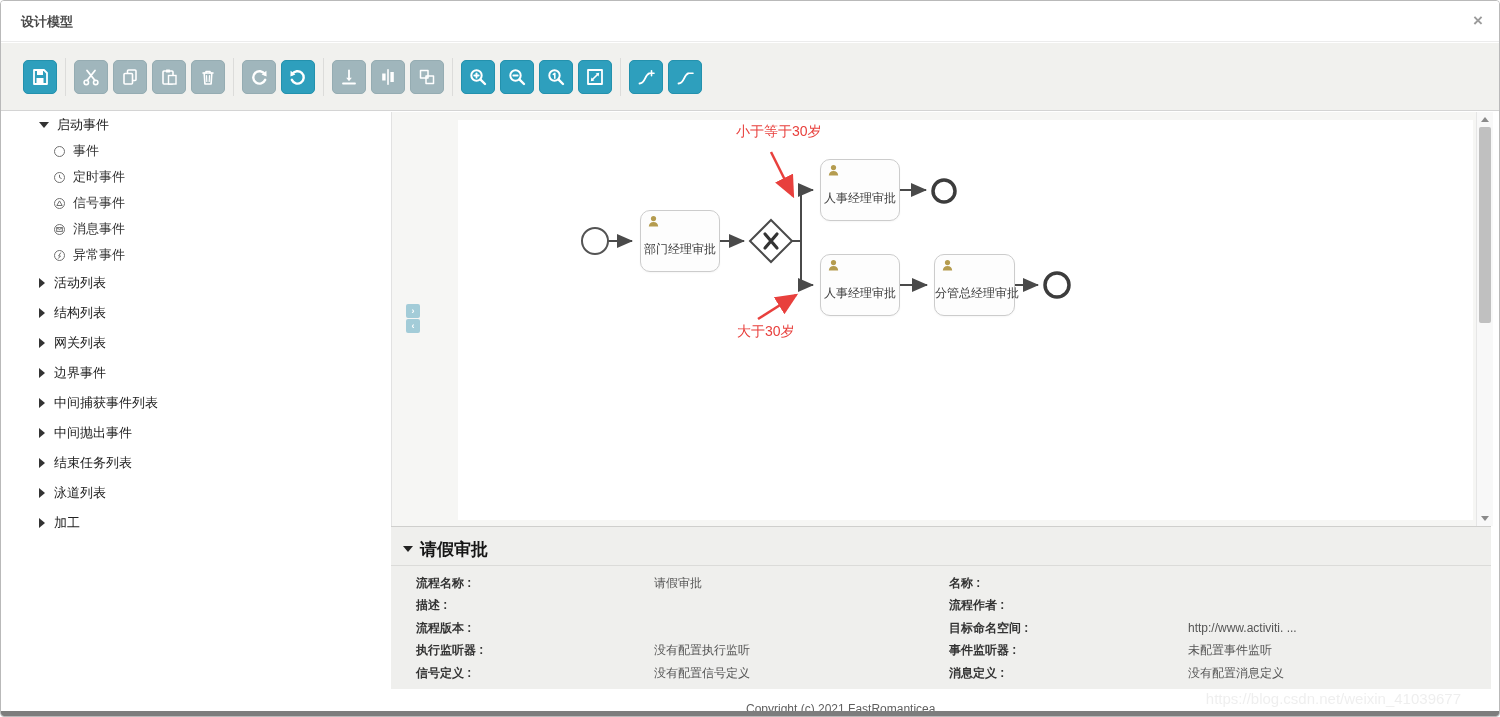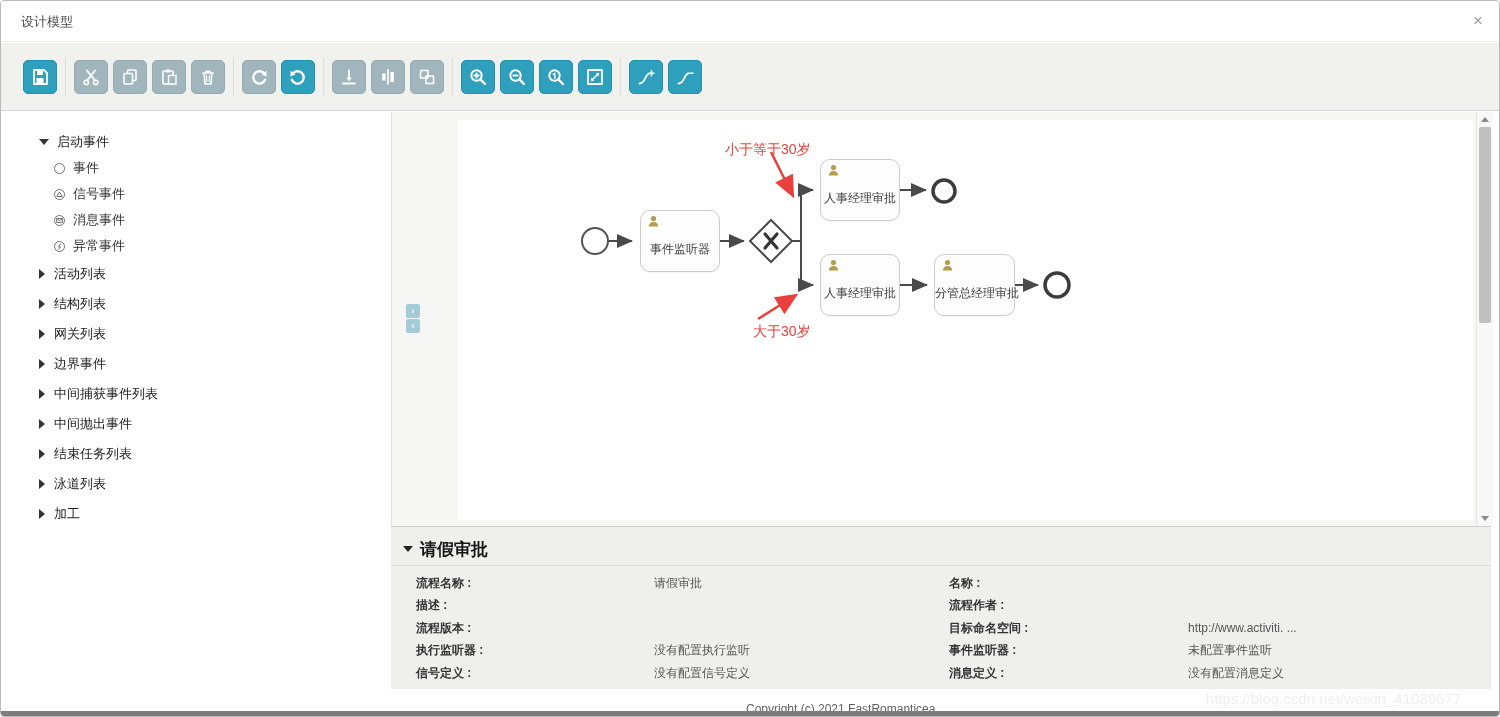--- a/index.html
+++ b/index.html
@@ -1,33 +1,33 @@
 <!DOCTYPE html>
 <html><head>
 <meta charset="utf-8">
 <style>
   * { margin:0; padding:0; box-sizing:border-box; }
   html,body { width:1500px; height:717px; background:#fff; font-family:"Liberation Sans","DejaVu Sans",sans-serif; overflow:hidden; }
   .dialog { position:absolute; left:0; top:0; width:1500px; height:717px; background:#fff; border:1px solid #b9b9b9; border-radius:4px; overflow:hidden; }
 
   
-  .titlebar { position:absolute; left:0; top:0; right:0; height:41px; background:#fff; border-bottom:1px solid #ececec; }
+  .titlebar { position:absolute; left:0; top:0; right:0; height:41px; background:#fff; border-bottom:1px solid #ececec;font-weight:bold; }
   .titlebar .title { position:absolute; left:20px; top:0; line-height:41px; font-size:13px; color:#4a4a4a; }
   .close-btn { position:absolute; right:10px; top:10px; width:22px; height:22px; line-height:20px; text-align:center; font-size:17px; color:#9b9b9b; cursor:pointer; }
 
   
   .toolbar { position:absolute; left:0; top:42px; right:0; height:68px; background:#f1f1ee; border-bottom:1px solid #d4d4d4; display:flex; align-items:center; padding-left:22px; }
   .tbtn { width:34px; height:34px; border-radius:5px; display:flex; align-items:center; justify-content:center; margin-right:5px; cursor:pointer; }
   .tbtn.active { background:#2e9fbd; border:1px solid #2391ad; }
   .tbtn.disabled { background:#a0b6bc; border:1px solid #95acb2; }
   .tbtn svg { width:20px; height:20px; }
   .tsep { width:1px; height:38px; background:#dcdcda; margin:0 8px 0 3px; }
 
   
-  .sidebar { position:absolute; left:0; top:111px; width:390px; bottom:5px; background:#fff; padding-top:17px; }
+  .sidebar { position:absolute; left:0; top:111px; width:390px; bottom:5px; background:#fff; padding-top:0; }
   .tree-parent { height:30px; display:flex; align-items:center; padding-left:38px; font-size:13px; color:#222; cursor:pointer; }
   .tree-parent.first { height:26px; }
   .tree-child { height:26px; display:flex; align-items:center; padding-left:52px; font-size:13px; color:#333; cursor:pointer; }
   .caret-down { width:0; height:0; border-left:5px solid transparent; border-right:5px solid transparent; border-top:6px solid #333; margin-right:8px; }
   .caret-right { width:0; height:0; border-top:5px solid transparent; border-bottom:5px solid transparent; border-left:6px solid #333; margin-right:9px; }
   .tree-ico { width:13px; height:13px; margin-right:7px; flex:0 0 13px; }
   .tree-ico * { stroke:#707070; fill:none; stroke-width:1; }
 
   
   .canvas { position:absolute; left:390px; top:111px; width:1102px; height:414px; background:#f6f6f4; border-left:1px solid #e2e2e2; overflow:hidden; }
@@ -206,20 +206,28 @@
       </div>
     <div class="tree-child">
         <svg class="tree-ico" viewBox="0 0 13 13">
           <circle cx="6.5" cy="6.5" r="5"></circle>
         </svg>
         <span>事件</span>
       </div>
     <div class="tree-child">
         <svg class="tree-ico" viewBox="0 0 13 13">
           <circle cx="6.5" cy="6.5" r="5"></circle>
+          <line x1="6.5" y1="6.5" x2="6.5" y2="3.8"></line>
+          <line x1="6.5" y1="6.5" x2="8.6" y2="7.6"></line>
+        </svg>
+        <span>定时事件</span>
+      </div>
+    <div class="tree-child">
+        <svg class="tree-ico" viewBox="0 0 13 13">
+          <circle cx="6.5" cy="6.5" r="5"></circle>
           <path d="M6.5 3.9l2.7 4.6H3.8z"></path>
         </svg>
         <span>信号事件</span>
       </div>
     <div class="tree-child">
         <svg class="tree-ico" viewBox="0 0 13 13">
           <circle cx="6.5" cy="6.5" r="5"></circle>
           <rect x="3.7" y="4.6" width="5.6" height="3.8"></rect>
           <path d="M3.7 4.6l2.8 2 2.8-2"></path>
         </svg>
@@ -300,21 +308,21 @@
 
       <path d="M379 40 L401 84" stroke="#e8403d" stroke-width="2.5" fill="none" marker-end="url(#arrRed)"></path>
       <path d="M366 207 L404 183" stroke="#e8403d" stroke-width="2.5" fill="none" marker-end="url(#arrRed)"></path>
     </svg>
 
     <div class="task" style="left:248px; top:98px;">
       <svg class="person" viewBox="0 0 13 13">
           <circle cx="6.5" cy="3.6" r="2.6" fill="#b59c4f"></circle>
           <path d="M1.8 11.6c0-3.1 2-4.7 4.7-4.7s4.7 1.6 4.7 4.7z" fill="#b59c4f"></path>
         </svg>
-      <div class="tlabel">事件监听器</div>
+      <div class="tlabel">部门经理审批</div>
     </div>
     <div class="task" style="left:428px; top:47px;">
       <svg class="person" viewBox="0 0 13 13">
           <circle cx="6.5" cy="3.6" r="2.6" fill="#b59c4f"></circle>
           <path d="M1.8 11.6c0-3.1 2-4.7 4.7-4.7s4.7 1.6 4.7 4.7z" fill="#b59c4f"></path>
         </svg>
       <div class="tlabel">人事经理审批</div>
     </div>
     <div class="task" style="left:428px; top:142px;">
       <svg class="person" viewBox="0 0 13 13">
@@ -324,22 +332,22 @@
       <div class="tlabel">人事经理审批</div>
     </div>
     <div class="task wide" style="left:542px; top:142px;">
       <svg class="person" viewBox="0 0 13 13">
           <circle cx="6.5" cy="3.6" r="2.6" fill="#b59c4f"></circle>
           <path d="M1.8 11.6c0-3.1 2-4.7 4.7-4.7s4.7 1.6 4.7 4.7z" fill="#b59c4f"></path>
         </svg>
       <div class="tlabel">分管总经理审批</div>
     </div>
 
-    <div class="annotation" style="left:333px; top:11px;margin-top:18px;">小于等于30岁</div>
-    <div class="annotation" style="left:361px; top:211px;text-align:center;">大于30岁</div>
+    <div class="annotation" style="left:344px; top:11px;">小于等于30岁</div>
+    <div class="annotation" style="left:345px; top:211px;text-align:center;">大于30岁</div>
 
     <div class="canvas-toggle">
       <div class="toggle-btn">›</div>
       <div class="toggle-btn">‹</div>
     </div>
 
     <div class="vscroll">
       <div class="arrow-up"></div>
       <div class="thumb"></div>
       <div class="arrow-down"></div>

